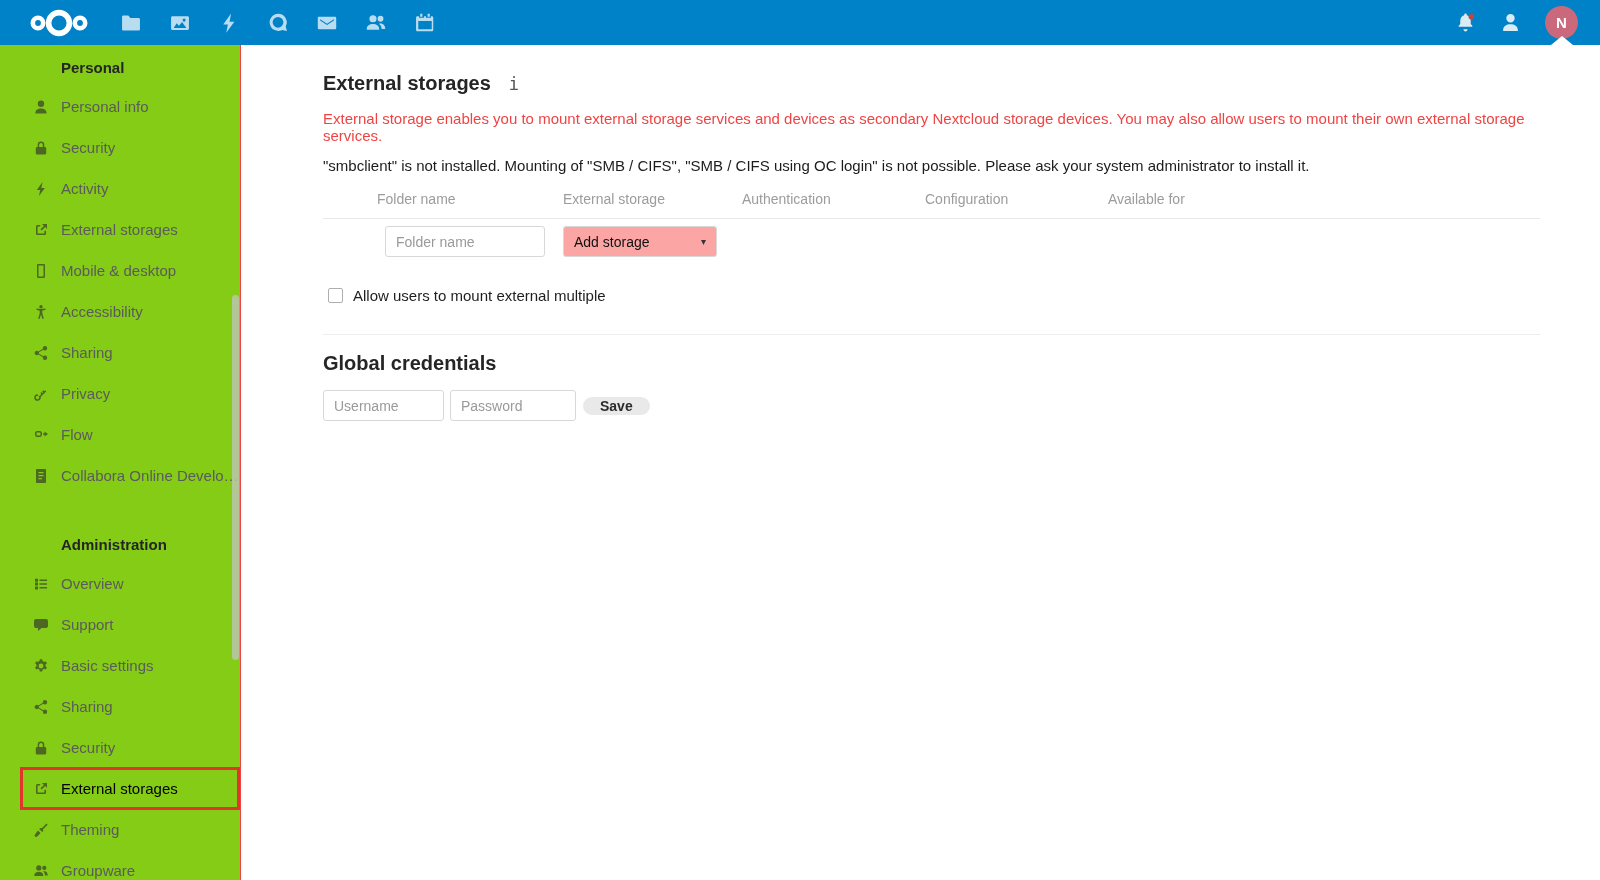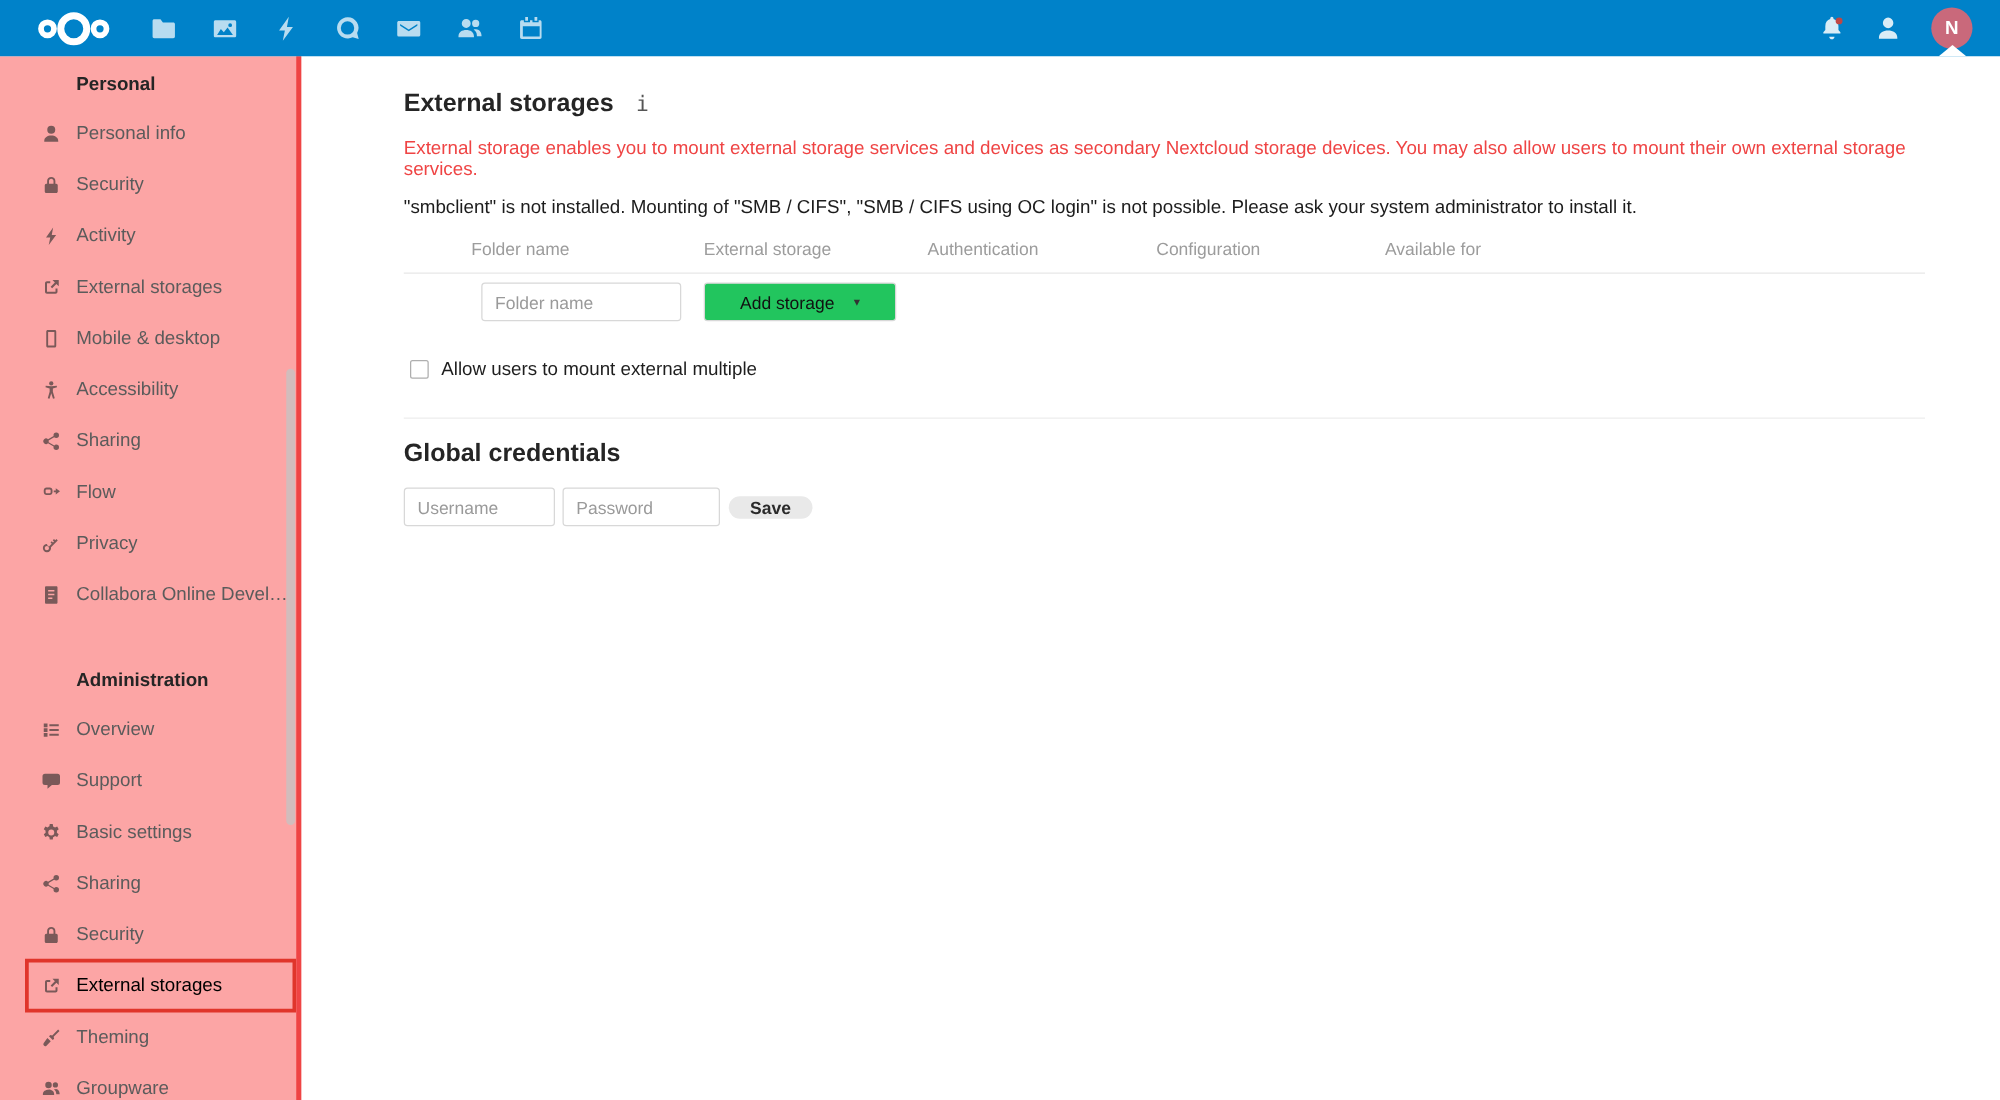--- a/index.html
+++ b/index.html
@@ -18,21 +18,21 @@
   .avatar-wrap { position: relative; height: 45px; display: flex; align-items: center; }
   .avatar { width: 33px; height: 33px; border-radius: 50%; background: #c9697b;
     color: #fff; font-weight: bold; font-size: 15px; display: flex; align-items: center;
     justify-content: center; cursor: pointer; }
   .avatar-arrow { position: absolute; bottom: 0; left: 50%; transform: translateX(-50%);
     width: 0; height: 0; border-left: 11px solid transparent; border-right: 11px solid transparent;
     border-bottom: 9px solid #ffffff; }
 
   
   .sidebar { position: absolute; top: 45px; left: 0; width: 241px; height: 835px;
-    background: #fca5a5; border-right: 4px solid #ef4444; overflow: hidden; }
+    background: #84cc16; border-right: 1px solid #ef4444; overflow: hidden; }
   .nav-section-title { padding: 14px 0 10px 61px; font-size: 15px; font-weight: bold; color: #252525; }
   .nav-section + .nav-section { margin-top: 26px; }
   .nav-item { position: relative; display: flex; align-items: center; height: 41px;
     padding-left: 33px; cursor: pointer; }
   .nav-item .nicon { width: 16px; height: 16px; flex: 0 0 16px; fill: #2b2b2b; opacity: 0.62; }
   .nav-item .nlabel { margin-left: 12px; font-size: 15px; color: #5b5b5b; white-space: nowrap;
     overflow: hidden; text-overflow: ellipsis; max-width: 215px; }
   .nav-item.active .nlabel { color: #000; }
   .nav-item.active::after { content: ""; position: absolute; top: -1px; bottom: -1px;
     left: 20px; right: 0; border: 3px solid #e0352b; pointer-events: none; }
@@ -54,22 +54,22 @@
     color: #9c9c9c; font-size: 14px; }
   .st-row { padding: 7px 0; }
 
   input[type="text"], input[type="password"] { height: 31px; border: 1px solid #d8d8d8;
     border-radius: 3px; padding: 0 10px; font-size: 14px; font-family: "Liberation Sans", sans-serif;
     color: #222; outline: none; background: #fff; }
   input::placeholder { color: #9a9a9a; opacity: 1; }
   .folder-input { width: 160px; margin-left: 8px; }
 
   .fake-select { width: 154px; height: 31px; border: 1px solid #d8d8d8; border-radius: 3px;
-    background: #22c55e; display: flex; align-items: center; justify-content: space-between;
-    padding: 0 28px; font-size: 14px; color: #111; cursor: pointer; }
+    background: #fca5a5; display: flex; align-items: center; justify-content: space-between;
+    padding: 0 10px; font-size: 14px; color: #111; cursor: pointer; }
   .fake-select .caret { font-size: 10px; color: #333; }
 
   .checkbox-row { margin-top: 23px; display: flex; align-items: center; padding-left: 5px; }
   input[type="checkbox"] { appearance: none; -webkit-appearance: none; width: 15px; height: 15px;
     border: 1px solid #aeaeae; border-radius: 2px; background: #fff; cursor: pointer; }
   .checkbox-row label { margin-left: 10px; font-size: 15px; color: #1e1e1e; cursor: pointer; }
 
   .section-2 { padding-top: 17px; }
   h2.gc-title { font-size: 20px; font-weight: bold; color: #252525; }
   p.gc-desc { margin-top: 10px; font-size: 15px; color: #6f6f6f; }
@@ -172,29 +172,29 @@
       <span class="nlabel">Accessibility</span>
     </div>
     <div class="nav-item">
       <svg class="nicon" viewBox="0 0 16 16">
           <path d="M12 10.6c-.6 0-1.2.3-1.6.7L5.9 8.7a2.4 2.4 0 0 0 0-1.4l4.4-2.6c.4.4 1 .7 1.7.7a2.2 2.2 0 1 0-2.2-2.2l.1.6-4.5 2.6a2.2 2.2 0 1 0 0 3.2l4.5 2.6-.1.6a2.2 2.2 0 1 0 2.2-2.2z"></path>
         </svg>
       <span class="nlabel">Sharing</span>
     </div>
     <div class="nav-item">
       <svg class="nicon" viewBox="0 0 16 16">
+          <path d="M4.7 8.2a3.3 3.3 0 0 0-.2 6.6 3.3 3.3 0 0 0 3.3-4l5.4-5.4-1.1-1.1-.9.9-1-1-1 1 1 1-.8.8-1-1-1 1 1 1-2.2 2.2a3.3 3.3 0 0 0-1.5-1zm-.2 1.6a1.7 1.7 0 1 1-1.7 1.7c0-1 .8-1.7 1.7-1.7z"></path>
+        </svg>
+      <span class="nlabel">Privacy</span>
+    </div>
+    <div class="nav-item">
+      <svg class="nicon" viewBox="0 0 16 16">
           <path d="M2 6.2C2 5 3 4 4.2 4h2.6C8 4 9 5 9 6.2v1.6C9 9 8 10 6.8 10H4.2C3 10 2 9 2 7.8zm1.5 0v1.6c0 .4.3.7.7.7h2.6c.4 0 .7-.3.7-.7V6.2c0-.4-.3-.7-.7-.7H4.2c-.4 0-.7.3-.7.7zM10 6.3h1.6V4.5L15 7l-3.4 2.5V7.7H10z"></path>
         </svg>
       <span class="nlabel">Flow</span>
-    </div>
-    <div class="nav-item">
-      <svg class="nicon" viewBox="0 0 16 16">
-          <path d="M4.7 8.2a3.3 3.3 0 0 0-.2 6.6 3.3 3.3 0 0 0 3.3-4l5.4-5.4-1.1-1.1-.9.9-1-1-1 1 1 1-.8.8-1-1-1 1 1 1-2.2 2.2a3.3 3.3 0 0 0-1.5-1zm-.2 1.6a1.7 1.7 0 1 1-1.7 1.7c0-1 .8-1.7 1.7-1.7z"></path>
-        </svg>
-      <span class="nlabel">Privacy</span>
     </div>
     <div class="nav-item">
       <svg class="nicon" viewBox="0 0 16 16">
           <path fill-rule="evenodd" d="M4 1h8c.6 0 1 .4 1 1v12c0 .6-.4 1-1 1H4c-.6 0-1-.4-1-1V2c0-.6.4-1 1-1zm1.5 3v1.2h5V4zm0 3v1.2h5V7zm0 3v1.2h3.4V10z"></path>
         </svg>
       <span class="nlabel">Collabora Online Development Edit...</span>
     </div>
   </div>
 
   <div class="nav-section">

